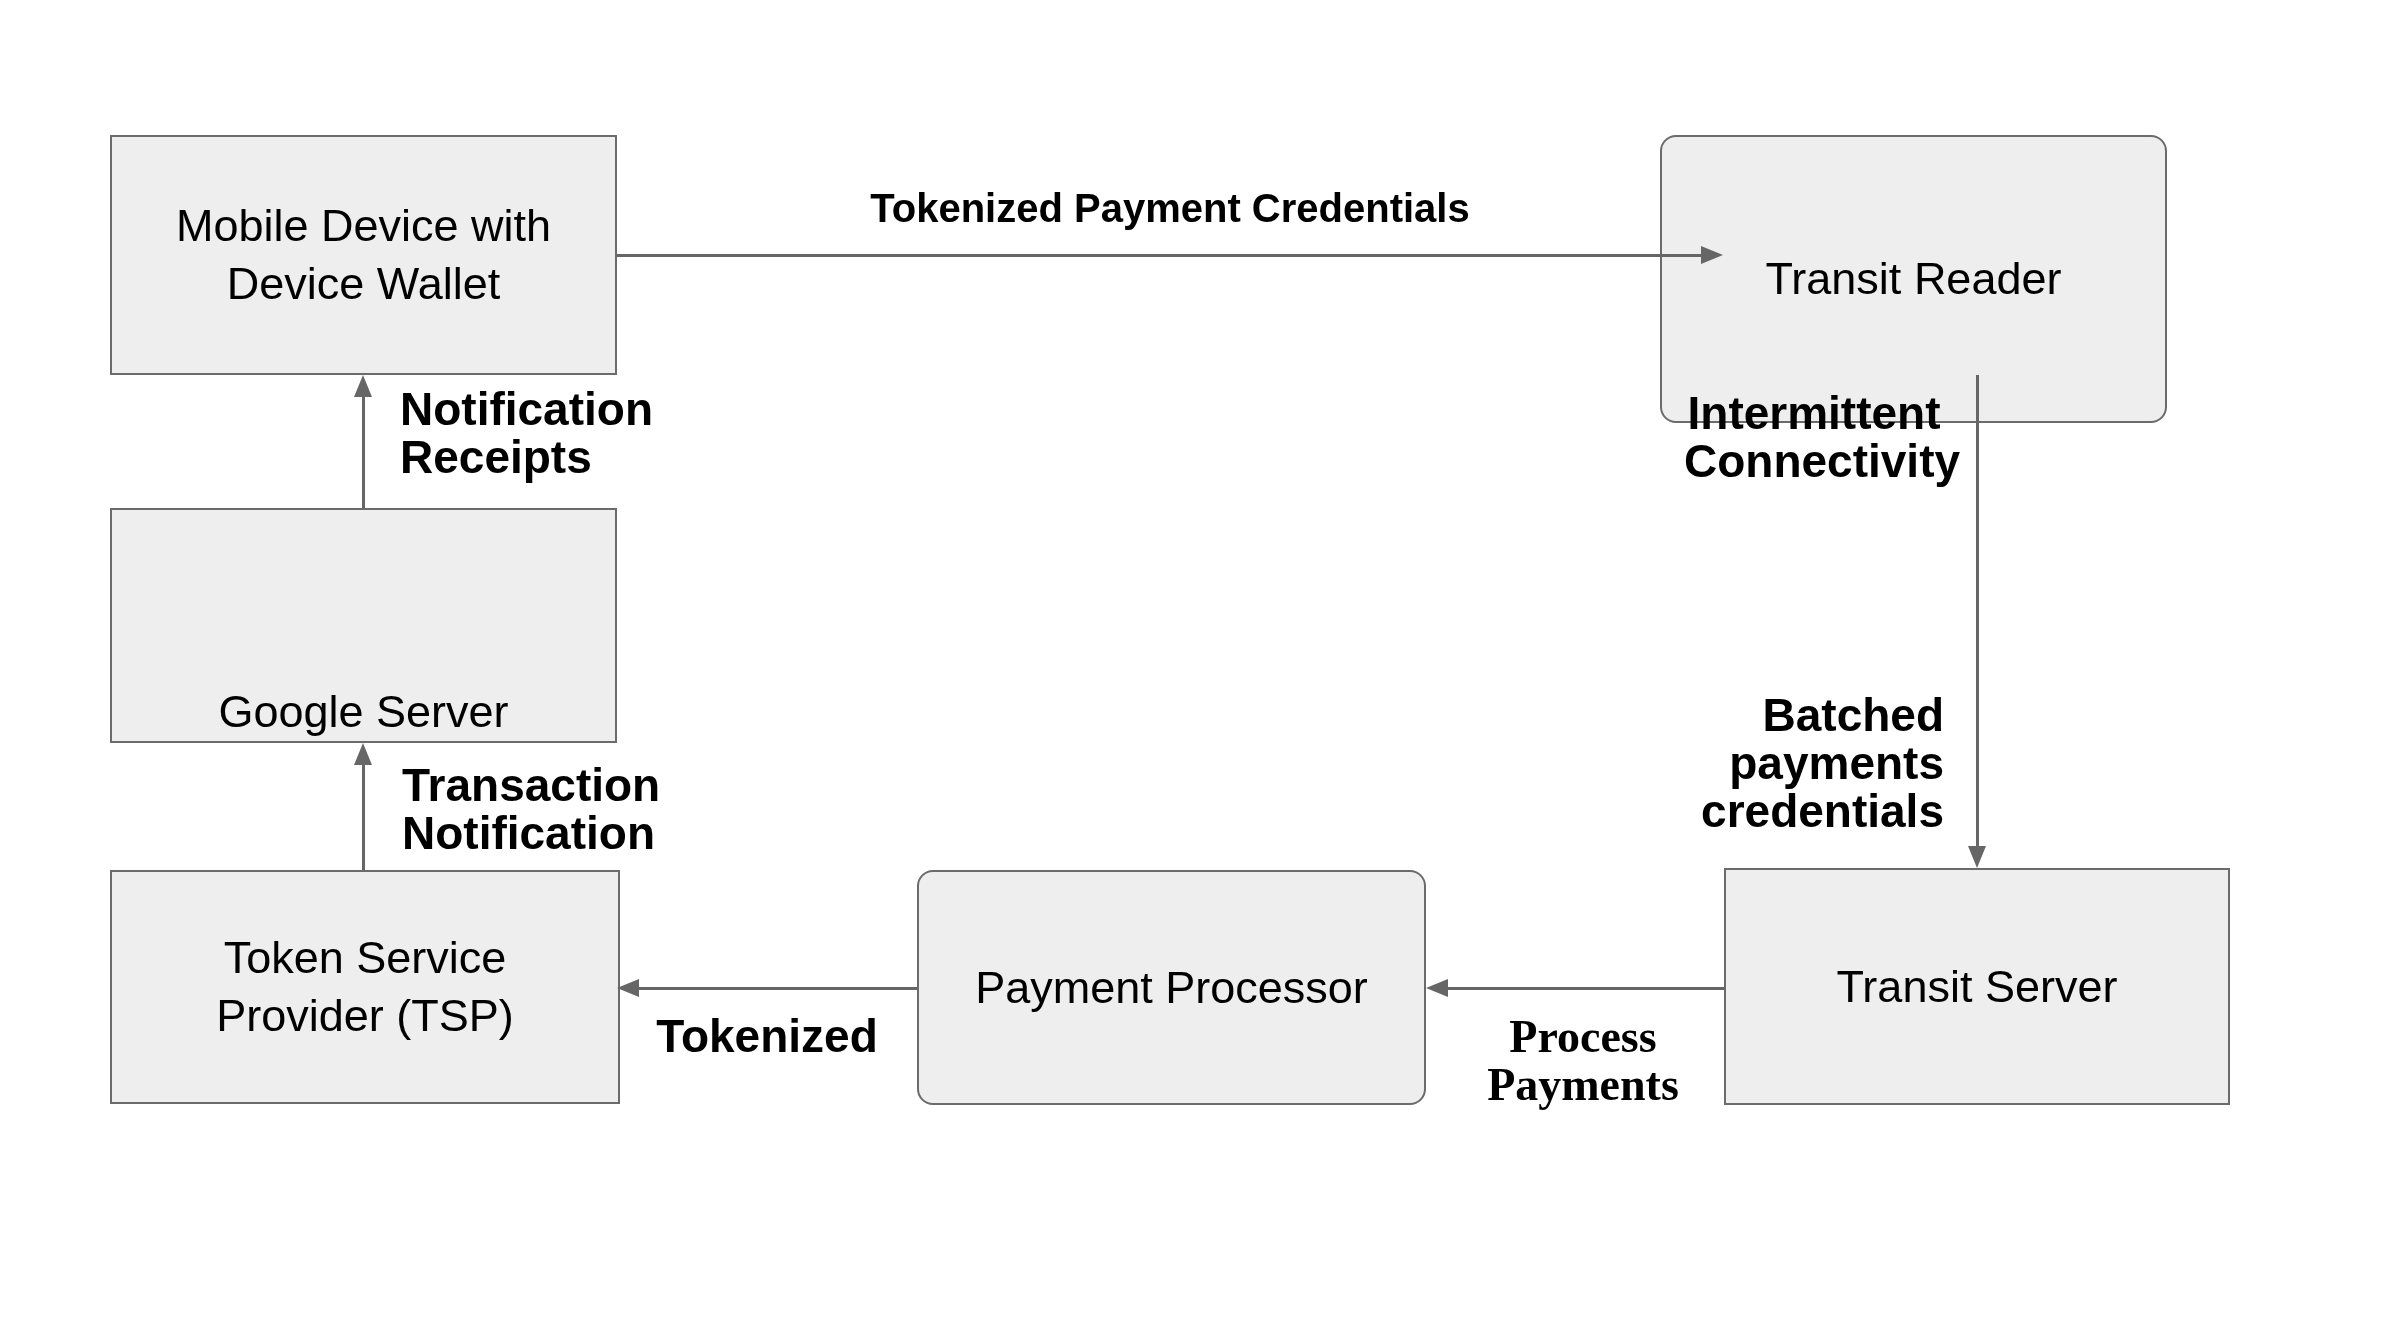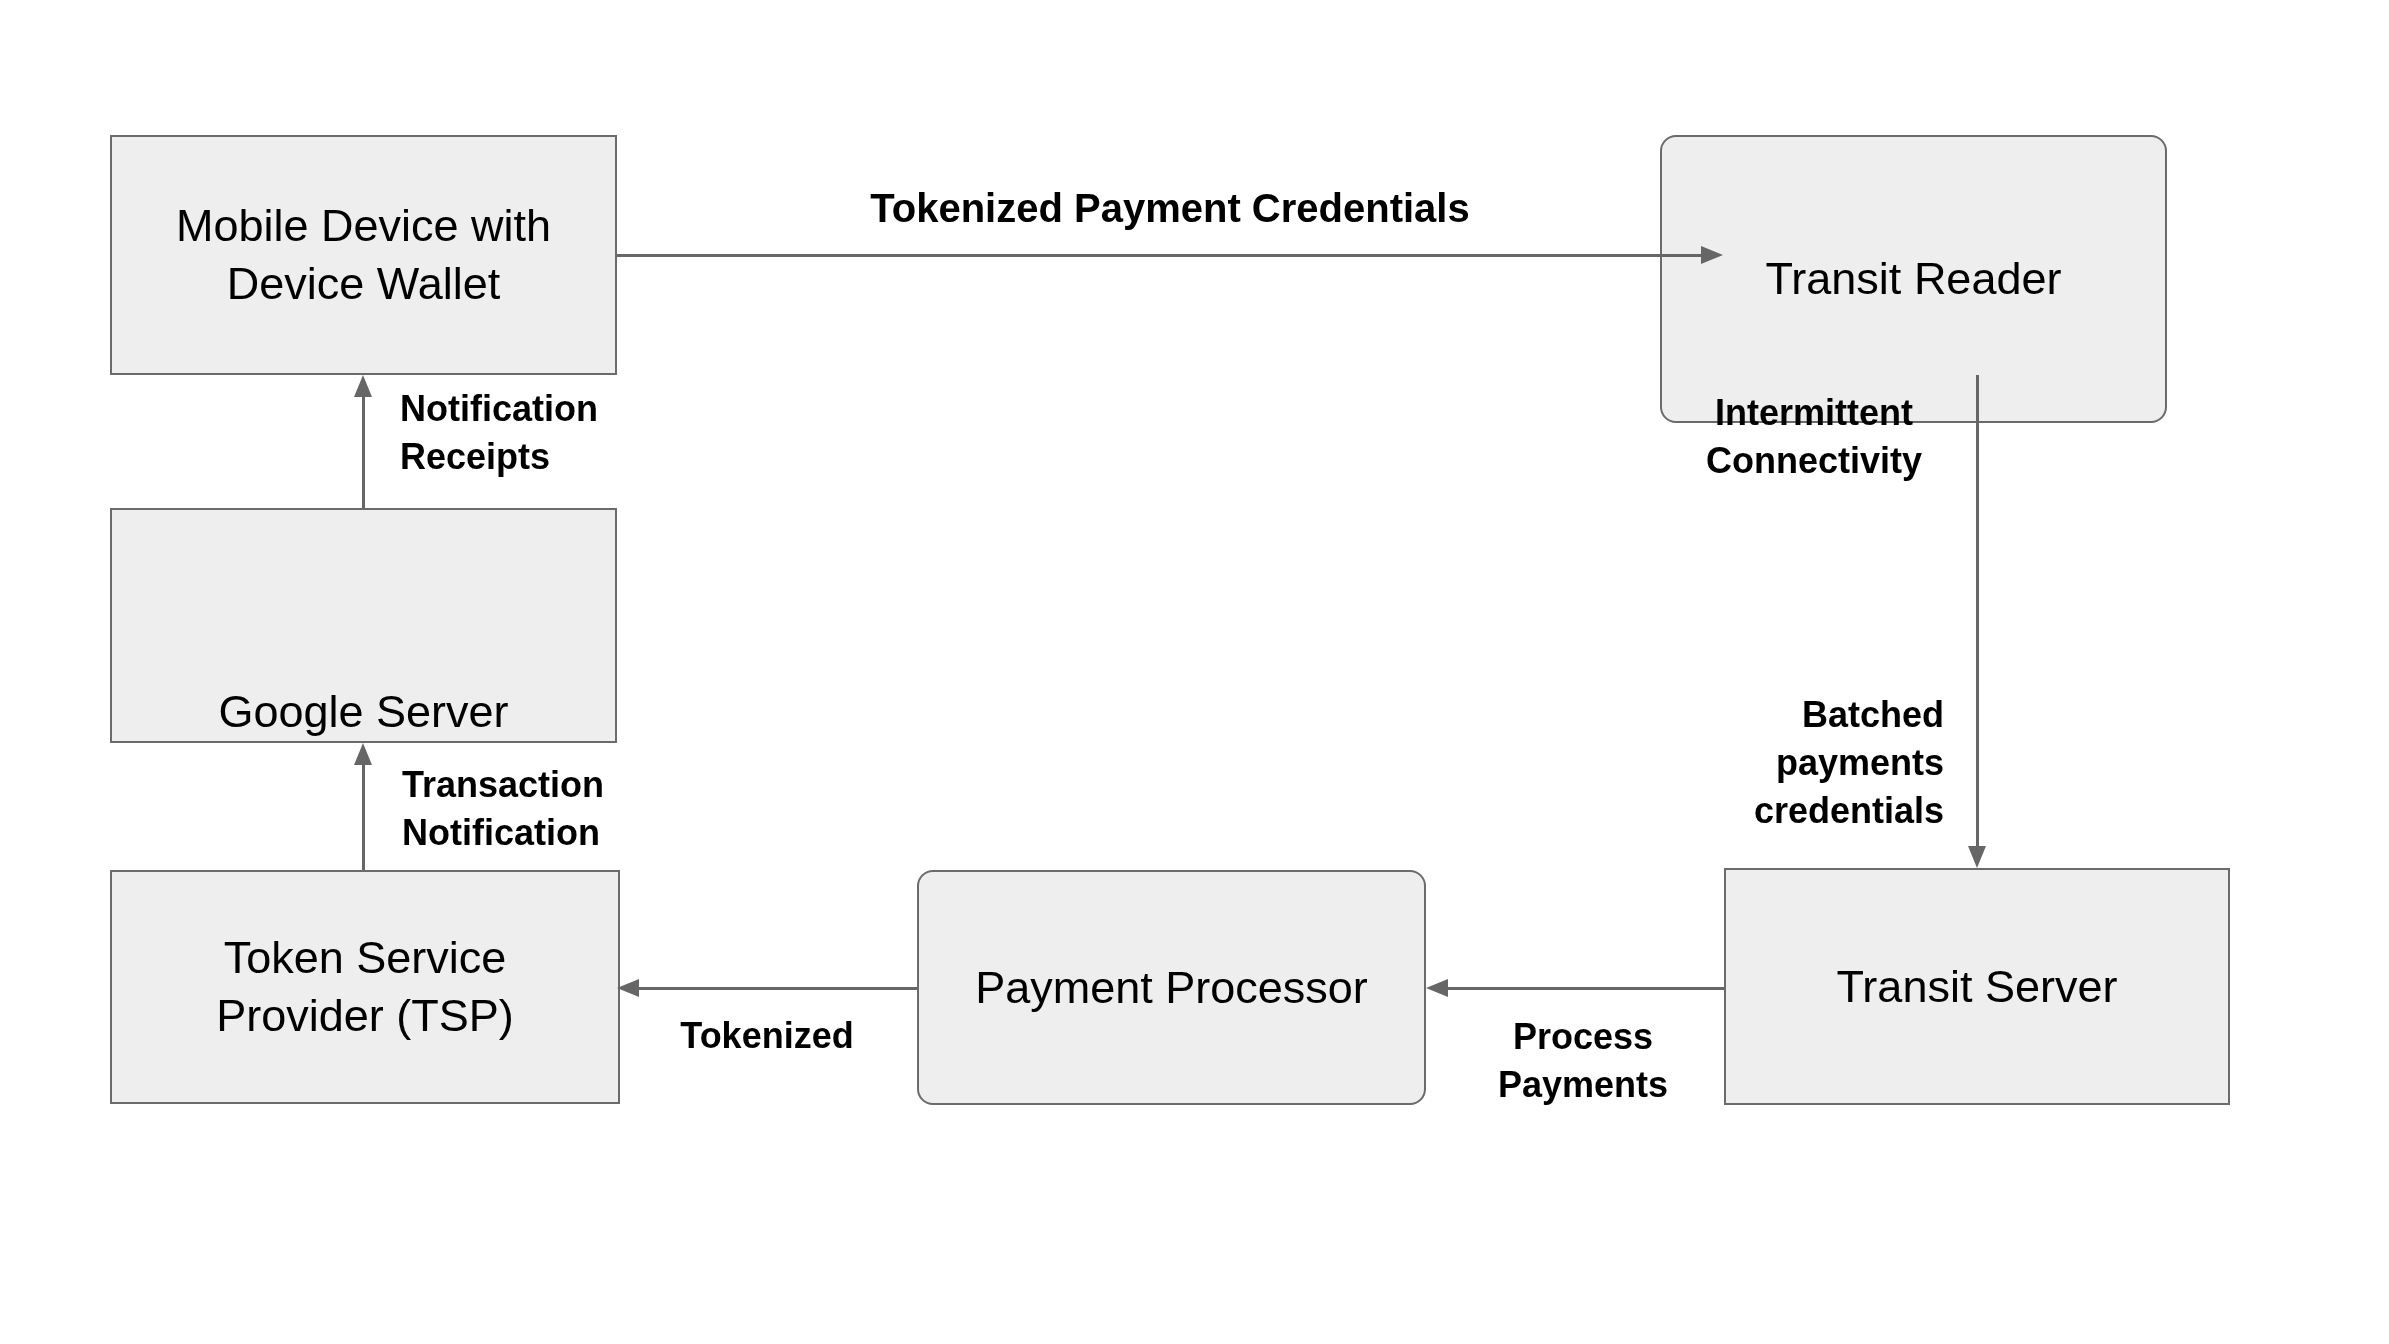--- a/index.html
+++ b/index.html
@@ -21,21 +21,21 @@
     display:block;
     max-width:430px;
     text-align:center;
     font-size:45px;
     line-height:58px;
     color:#000000;
   }
   .edge-label{
     position:absolute;
     font-weight:bold;
-    font-size:36px;
+    font-size:46px;
     line-height:48px;
     color:#000000;
   }
   .edge-label.big{
     font-size:40px;
     line-height:56px;
     white-space:nowrap;
     text-align:center;
   }
   .hline{position:absolute;height:2.5px;background:#666666;}
@@ -87,19 +87,19 @@
   <div class="arrow up" style="left:354px;top:743px;"></div>
   <div class="edge-label" style="left:402px;top:761px;width:250px;text-align:left;">Transaction Notification</div>
 
   <div class="vline" style="left:1976px;top:375px;height:473px;"></div>
   <div class="arrow down" style="left:1968px;top:846px;"></div>
   <div class="edge-label" style="left:1684px;top:389px;width:260px;text-align:center;">Intermittent Connectivity</div>
   <div class="edge-label" style="left:1684px;top:691px;width:260px;text-align:right;">Batched payments credentials</div>
 
   <div class="hline" style="left:1447px;top:987px;width:277px;"></div>
   <div class="arrow left" style="left:1426px;top:979px;"></div>
-  <div class="edge-label" style="left:1473px;top:1013px;width:220px;text-align:center;">Process Payments</div>
+  <div class="edge-label" style="left:1473px;top:1013px;width:220px;text-align:center;font-family:Liberation Serif, serif;">Process Payments</div>
 
   <div class="hline" style="left:638px;top:987px;width:279px;"></div>
   <div class="arrow left" style="left:617px;top:979px;"></div>
   <div class="edge-label" style="left:647px;top:1012px;width:240px;text-align:center;">Tokenized</div>
 
 </div>
 
 </body></html>

